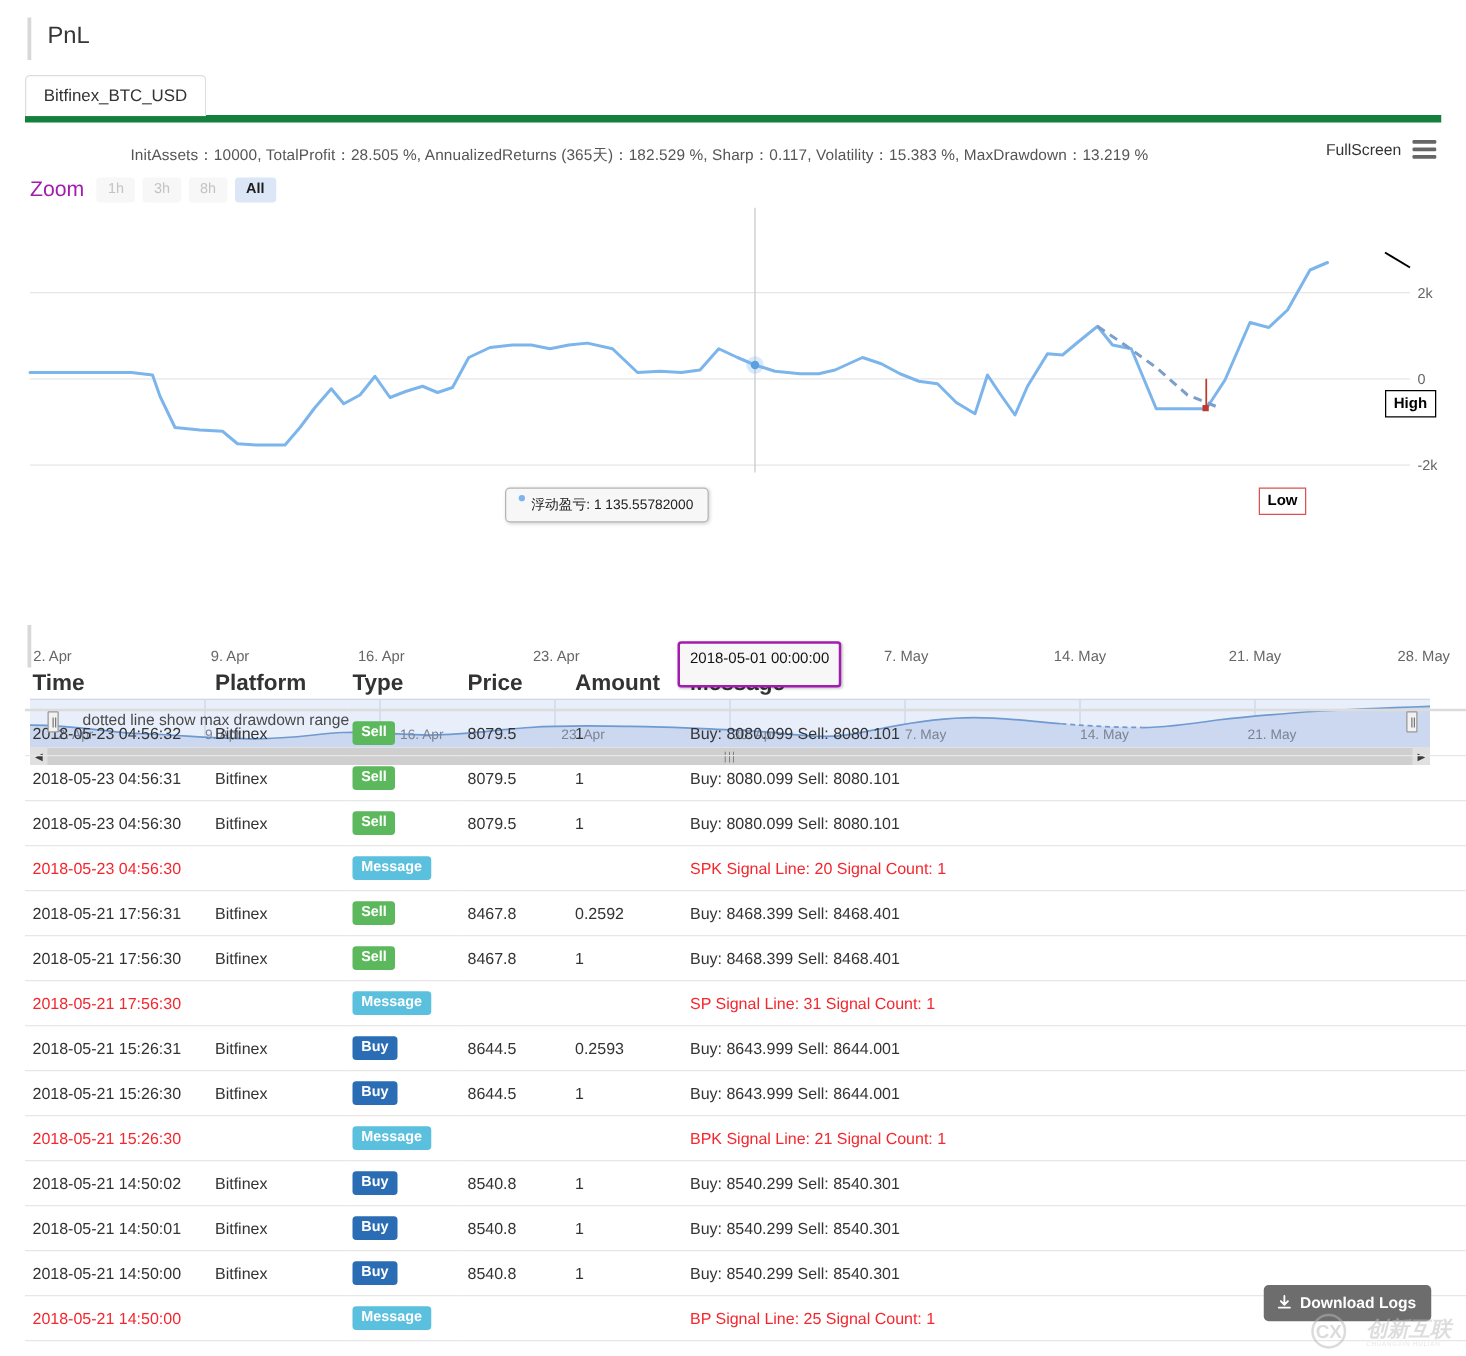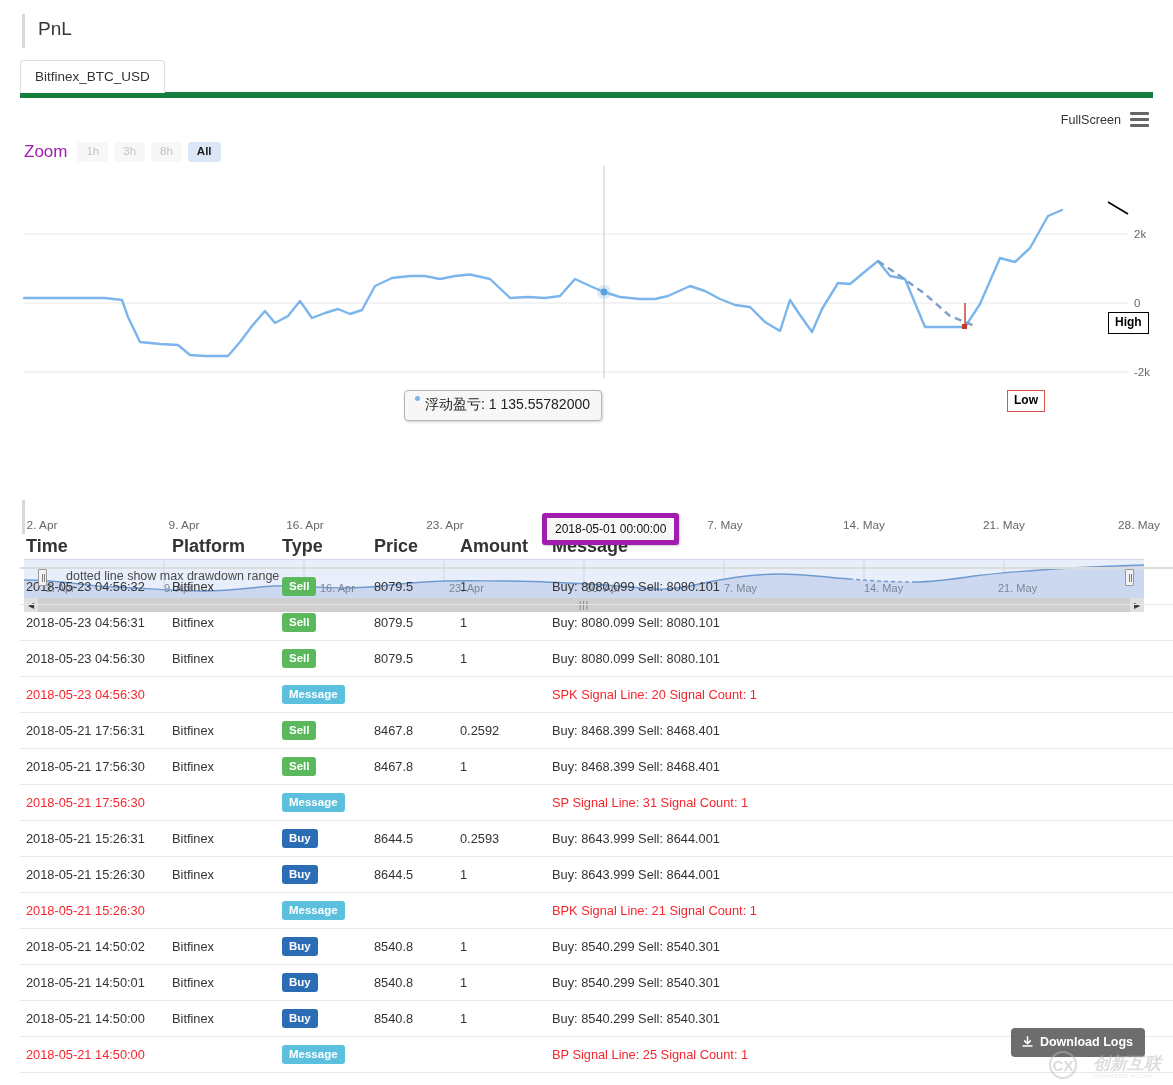--- a/index.html
+++ b/index.html
@@ -121,41 +121,41 @@
 
   
   .series-tooltip {
     position: absolute;
     left: 404px; top: 292px;
     background: #f7f7f7;
     border: 1px solid #b5b5b5;
     border-radius: 4px;
     box-shadow: 1px 1px 3px rgba(0,0,0,.18);
     padding: 5px 11px 6px 10px;
-    font-size: 14px;
+    font-size: 11px;
     color: #222;
     white-space: nowrap;
     display: flex;
     align-items: flex-start;
     gap: 5px;
     z-index: 6;
   }
   .series-tooltip .dot {
     width: 5px; height: 5px; border-radius: 50%;
     background: #7cb5ec;
     display: inline-block;
   }
   .xaxis-tooltip {
     position: absolute;
     left: 542px; top: 415px;
     background: #f7f7f7;
-    border: 5px solid #a21caf;
+    border: 2px solid #a21caf;
     border-radius: 3px;
     box-shadow: 1px 1px 2px rgba(0,0,0,.2);
-    padding: 4px 8px 4px 8px;
+    padding: 4px 8px 15px 8px;
     font-size: 12px;
     color: #111;
     white-space: nowrap;
     z-index: 6;
   }
 
   .flag {
     position: absolute;
     background: #fff;
     font-size: 12px;
@@ -330,20 +330,21 @@
   <div class="accent"></div>
   <div class="panel-title">PnL</div>
 </div>
 
 <div class="tabs-wrap">
   <div class="tab">Bitfinex_BTC_USD</div>
 </div>
 
 <div class="chart-block">
 
+  <div class="stats-line">InitAssets：10000, TotalProfit：28.505 %, AnnualizedReturns (365天)：182.529 %, Sharp：0.117, Volatility：15.383 %, MaxDrawdown：13.219 %</div>
 
   <div class="fullscreen-ctrl">
     <span class="fs-label">FullScreen</span>
     <span class="burger">
       <span></span>
         <span></span>
         <span></span>
     </span>
   </div>
 

